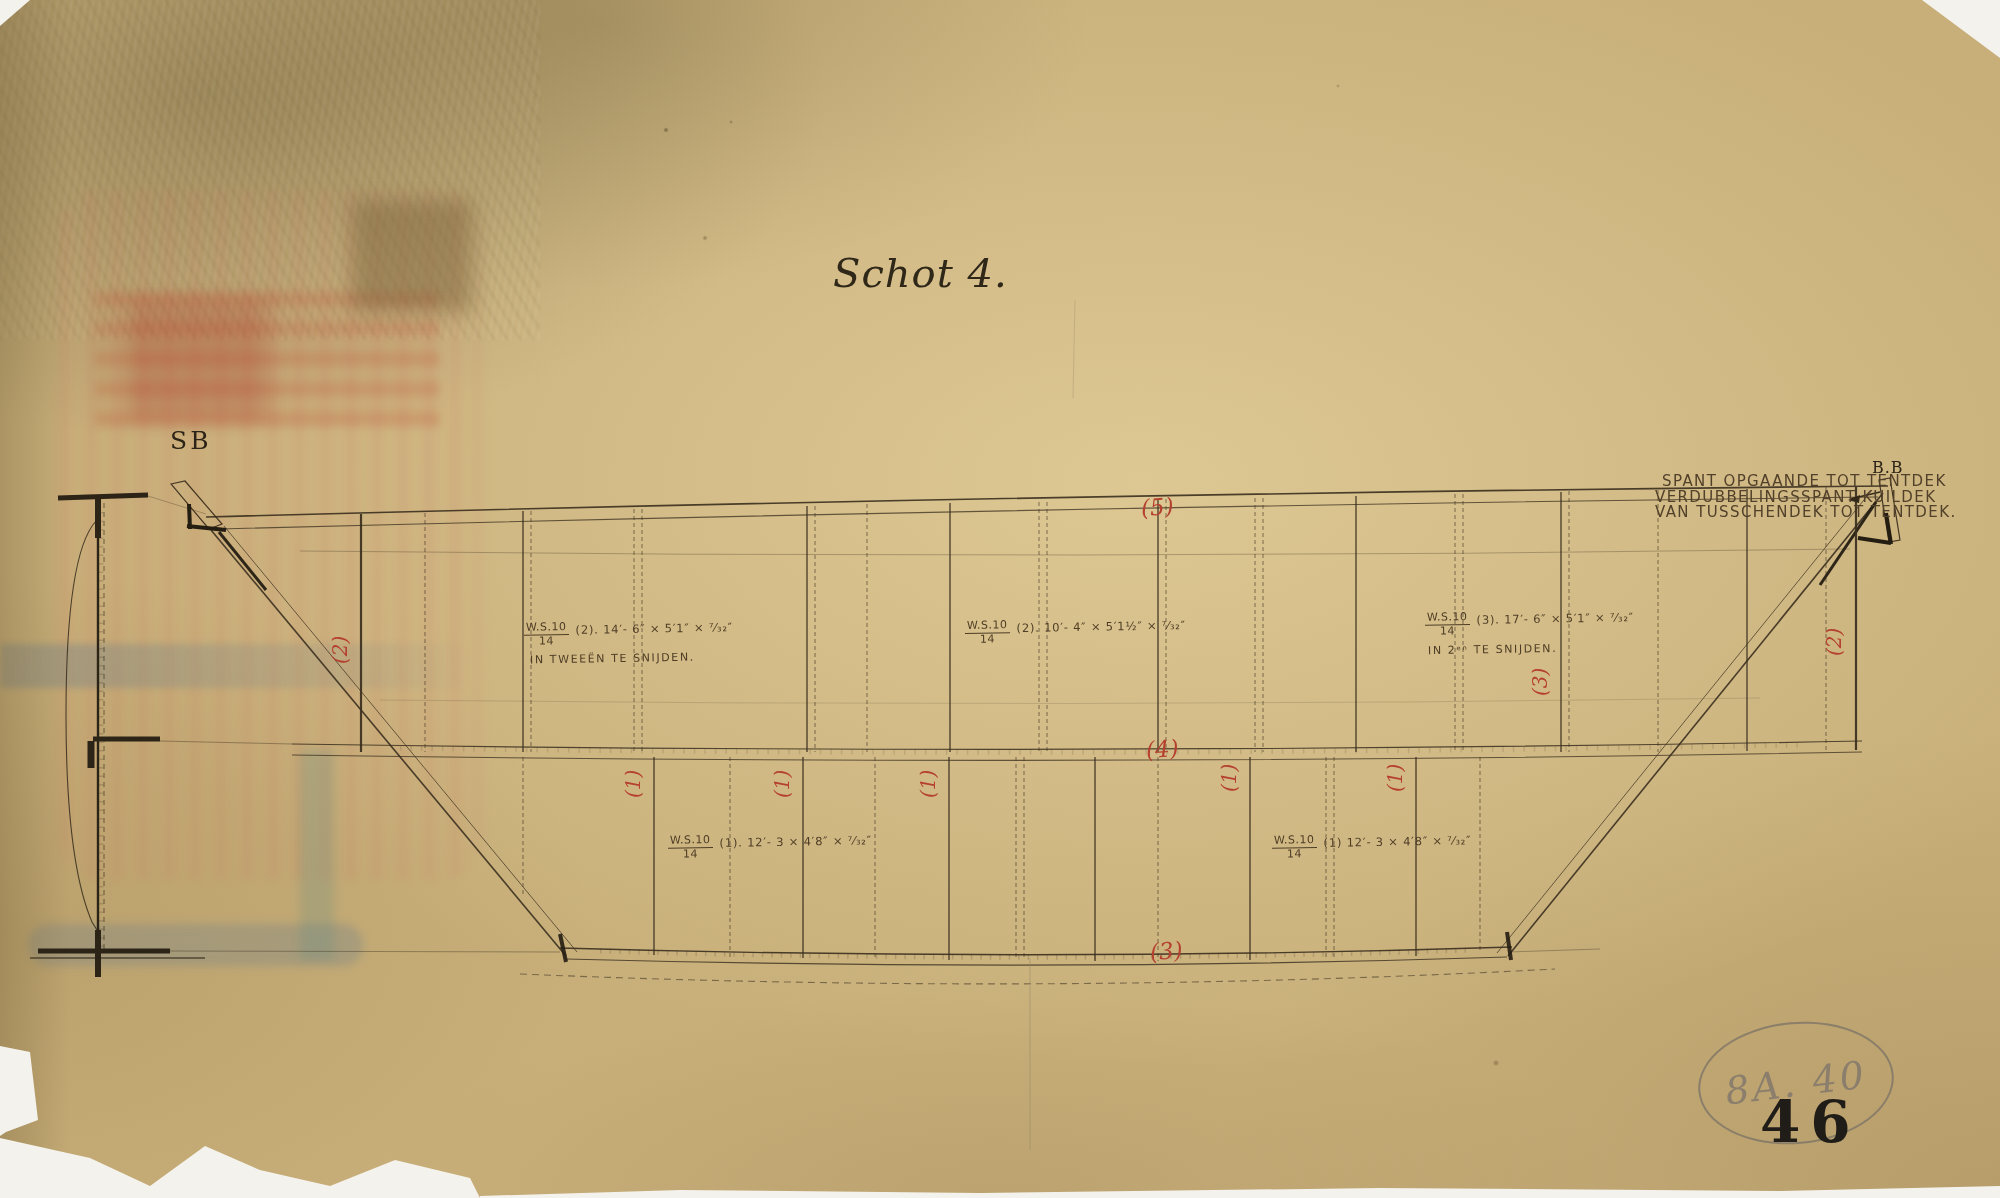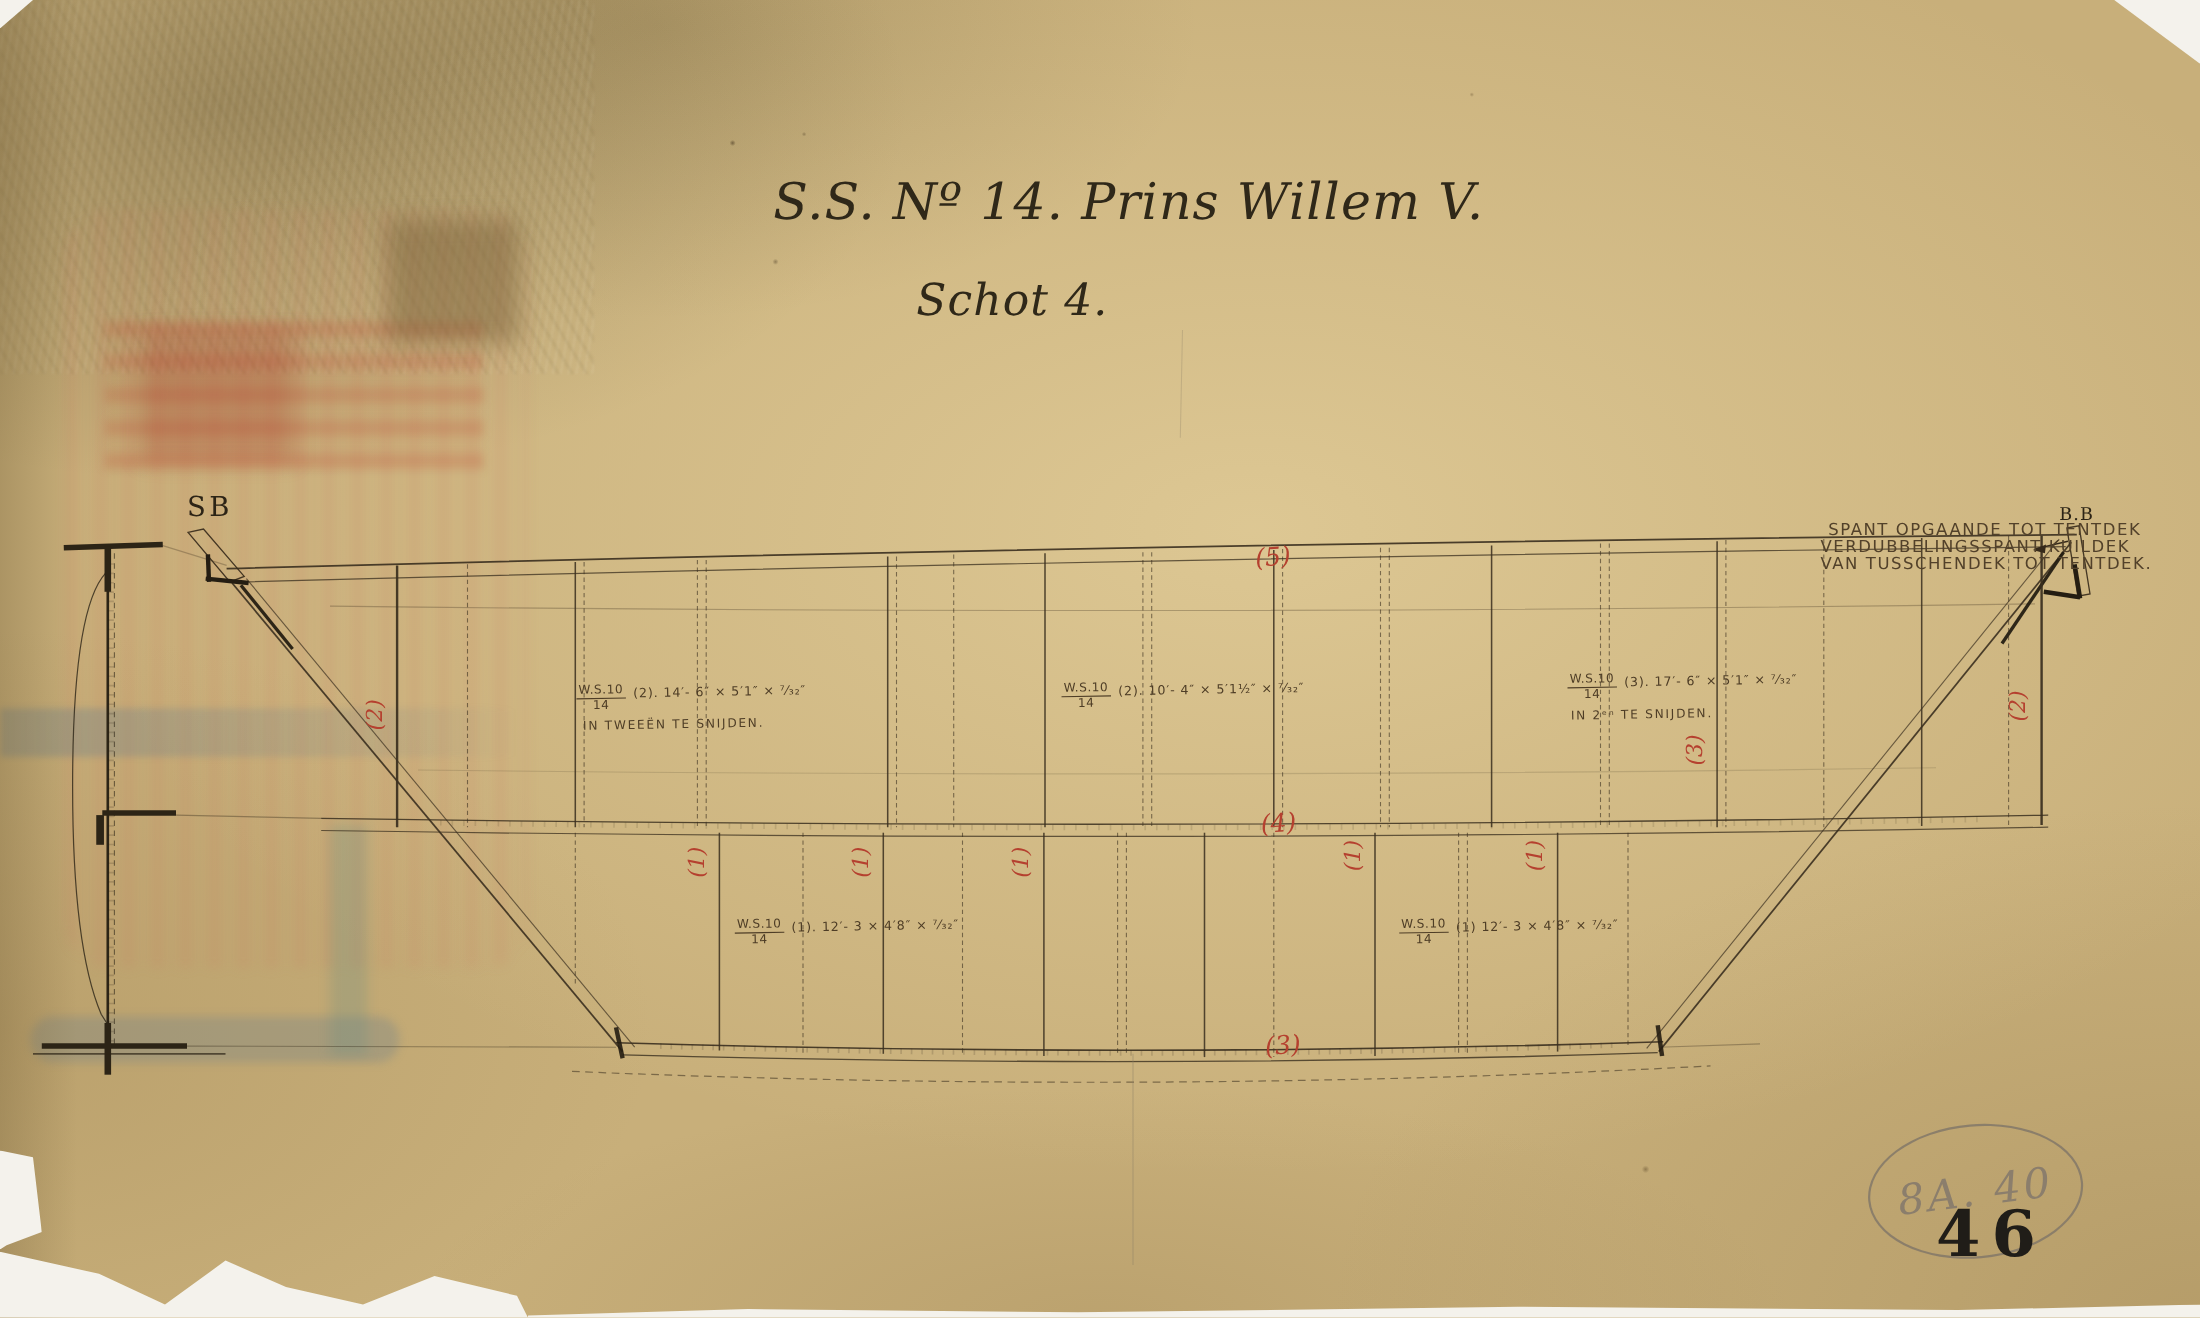--- a/index.html
+++ b/index.html
@@ -206,24 +206,23 @@
       <line x1="1075" y1="300" x2="1073" y2="398" stroke-width="1" opacity=".3"></line>
     </g>
   </svg>
 
   <div class="tear tear-bl"></div>
   <div class="tear tear-notch"></div>
   <div class="tear tear-bottom"></div>
   <div class="tear cut-tr"></div>
   <div class="tear cut-tl"></div>
 
-  <div class="txt script t1" style="left:703px;top:156px;">S.S. Nº 14. Prins Willem V.</div>
   <div class="txt script t2" style="left:833px;top:250px;">Schot 4.</div>
 
-  <div class="txt hand sb" style="left:170px;top:446px;text-align:center;">SB</div>
+  <div class="txt hand sb" style="left:170px;top:426px;text-align:center;">SB</div>
   <div class="txt hand bb" style="left:1872px;top:458px;">B.B</div>
 
   <div class="txt note-line" style="left:1662px;top:472px;">SPANT OPGAANDE TOT TENTDEK</div>
   <div class="txt note-line" style="left:1655px;top:488px;">VERDUBBELINGSSPANT KUILDEK</div>
   <div class="txt note-line" style="left:1655px;top:503px;">VAN TUSSCHENDEK TOT TENTDEK.</div>
 
   <div class="plate-mark" style="left:524px;top:620px;">
     <span class="frac">
       <span class="frac-top">W.S.10</span>
       <span class="frac-bot">14</span>

